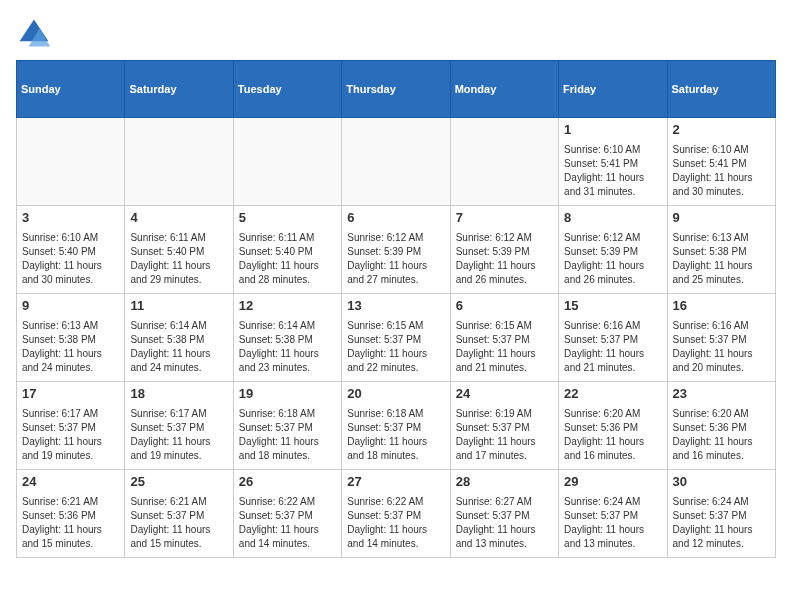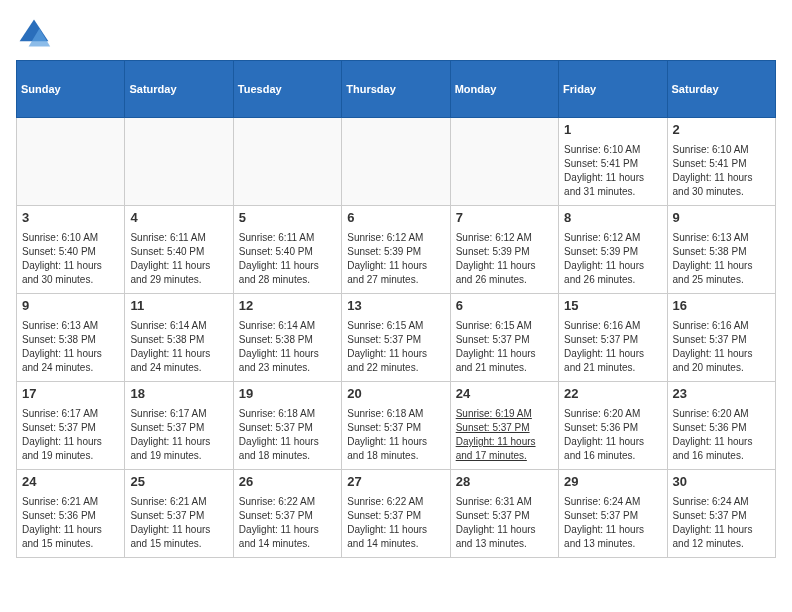--- a/index.html
+++ b/index.html
@@ -244,21 +244,21 @@
 Daylight: 11 hours and 18 minutes.</div>
         </td>
         <td>
           <div class="day-number">20</div>
           <div class="day-info" style="white-space: pre-line;">Sunrise: 6:18 AM
 Sunset: 5:37 PM
 Daylight: 11 hours and 18 minutes.</div>
         </td>
         <td>
           <div class="day-number">24</div>
-          <div class="day-info" style="white-space: pre-line; text-decoration: underline;">Sunrise: 6:19 AM
+          <div class="day-info" style="white-space: pre-line;">Sunrise: 6:19 AM
 Sunset: 5:37 PM
 Daylight: 11 hours and 17 minutes.</div>
         </td>
         <td>
           <div class="day-number">22</div>
           <div class="day-info" style="white-space: pre-line;">Sunrise: 6:20 AM
 Sunset: 5:36 PM
 Daylight: 11 hours and 16 minutes.</div>
         </td>
         <td>
@@ -288,21 +288,21 @@
 Daylight: 11 hours and 14 minutes.</div>
         </td>
         <td>
           <div class="day-number">27</div>
           <div class="day-info" style="white-space: pre-line;">Sunrise: 6:22 AM
 Sunset: 5:37 PM
 Daylight: 11 hours and 14 minutes.</div>
         </td>
         <td>
           <div class="day-number">28</div>
-          <div class="day-info" style="white-space: pre-line;">Sunrise: 6:31 AM
+          <div class="day-info" style="white-space: pre-line;">Sunrise: 6:27 AM
 Sunset: 5:37 PM
 Daylight: 11 hours and 13 minutes.</div>
         </td>
         <td>
           <div class="day-number">29</div>
           <div class="day-info" style="white-space: pre-line;">Sunrise: 6:24 AM
 Sunset: 5:37 PM
 Daylight: 11 hours and 13 minutes.</div>
         </td>
         <td>

